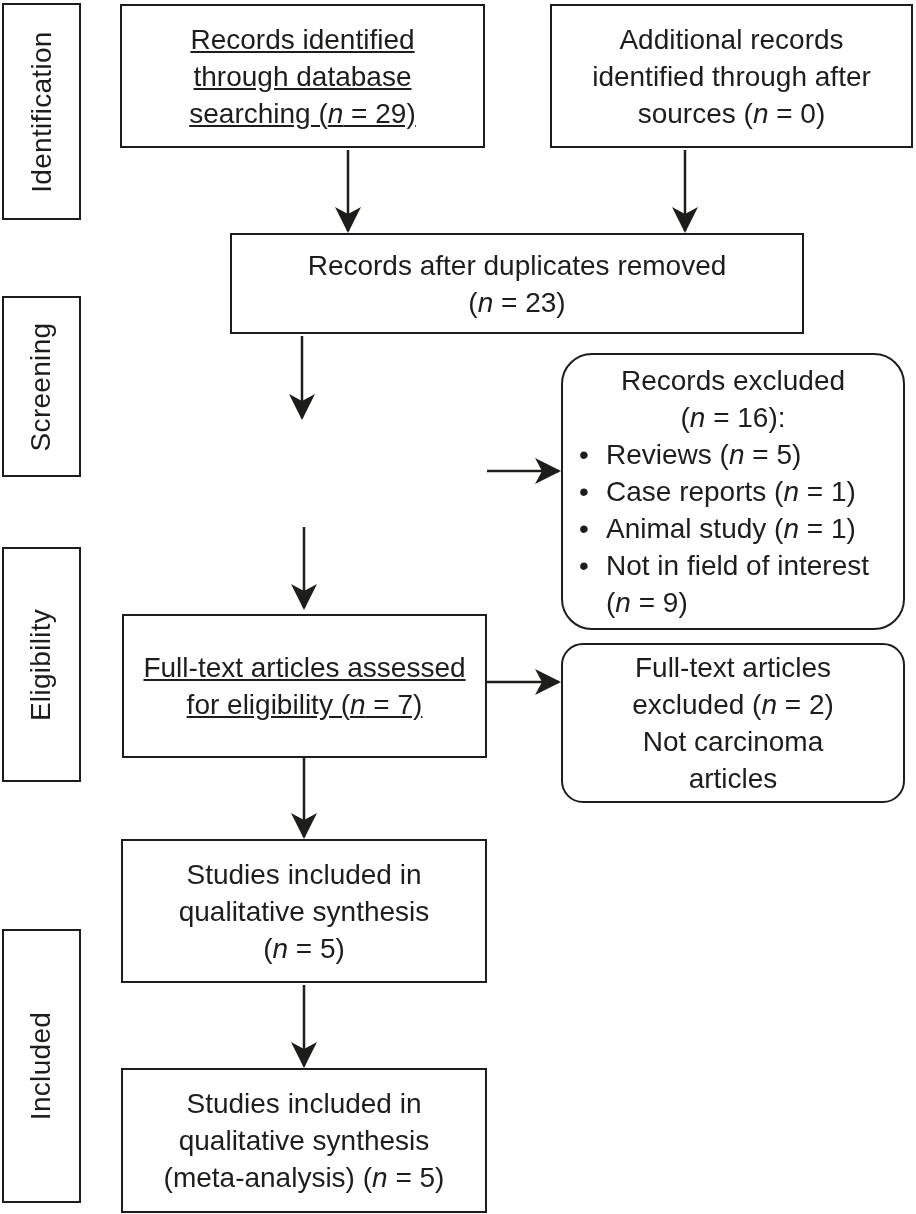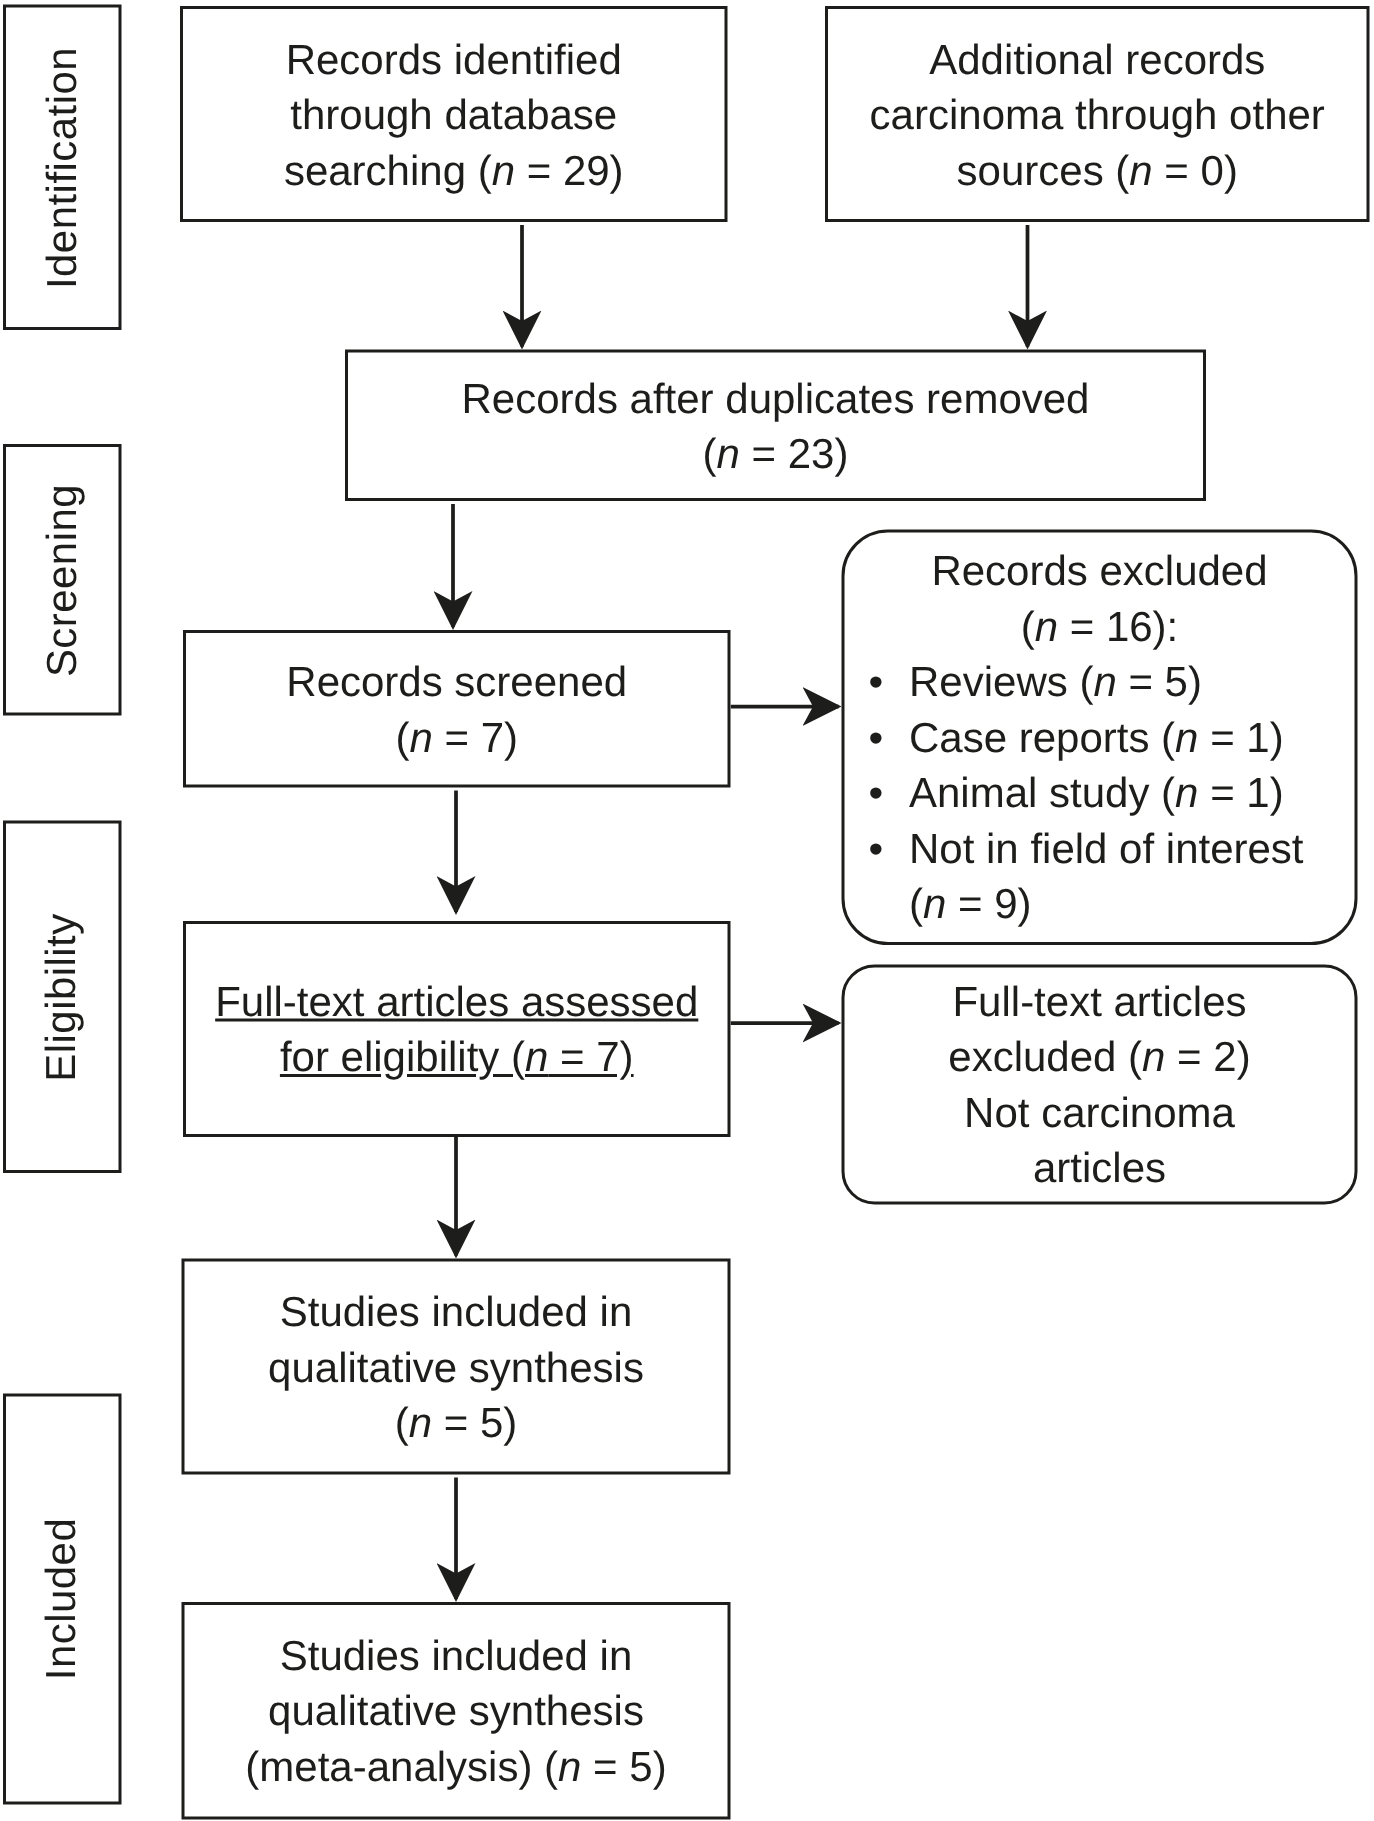--- a/index.html
+++ b/index.html
@@ -92,41 +92,37 @@
   <div class="stage" style="top:296px; height:181px;">
     <span class="vtext">Screening</span>
   </div>
   <div class="stage" style="top:547px; height:235px;">
     <span class="vtext">Eligibility</span>
   </div>
   <div class="stage" style="top:929px; height:274px;">
     <span class="vtext">Included</span>
   </div>
 
-  <div class="box" style="left:120px; top:4px; width:365px; height:144px;">
+  <div class="box" style="left:120px; top:4px; width:365px; height:144px;text-decoration:underline;">
     <div class="line">Records identified</div>
     <div class="line">through database</div>
     <div class="line">searching (<i>n</i> = 29)</div>
   </div>
 
   <div class="box" style="left:550px; top:4px; width:363px; height:144px;">
     <div class="line">Additional records</div>
-    <div class="line">carcinoma through other</div>
+    <div class="line">identified through after</div>
     <div class="line">sources (<i>n</i> = 0)</div>
   </div>
 
   <div class="box" style="left:230px; top:233px; width:574px; height:101px;">
     <div class="line">Records after duplicates removed</div>
     <div class="line">(<i>n</i> = 23)</div>
   </div>
 
-  <div class="box" style="left:122px; top:420px; width:365px; height:105px;">
-    <div class="line">Records screened</div>
-    <div class="line">(<i>n</i> = 7)</div>
-  </div>
 
   <div class="box" style="left:561px; top:353px; width:344px; height:277px;border-radius:31px;">
     <div class="line">Records excluded</div>
     <div class="line">(<i>n</i> = 16):</div>
     <div class="bullets">
       <div class="bullet-row">
         <span class="bullet-dot">•</span>
         <span class="bullet-text">Reviews (<i>n</i> = 5)</span>
       </div>
       <div class="bullet-row">

